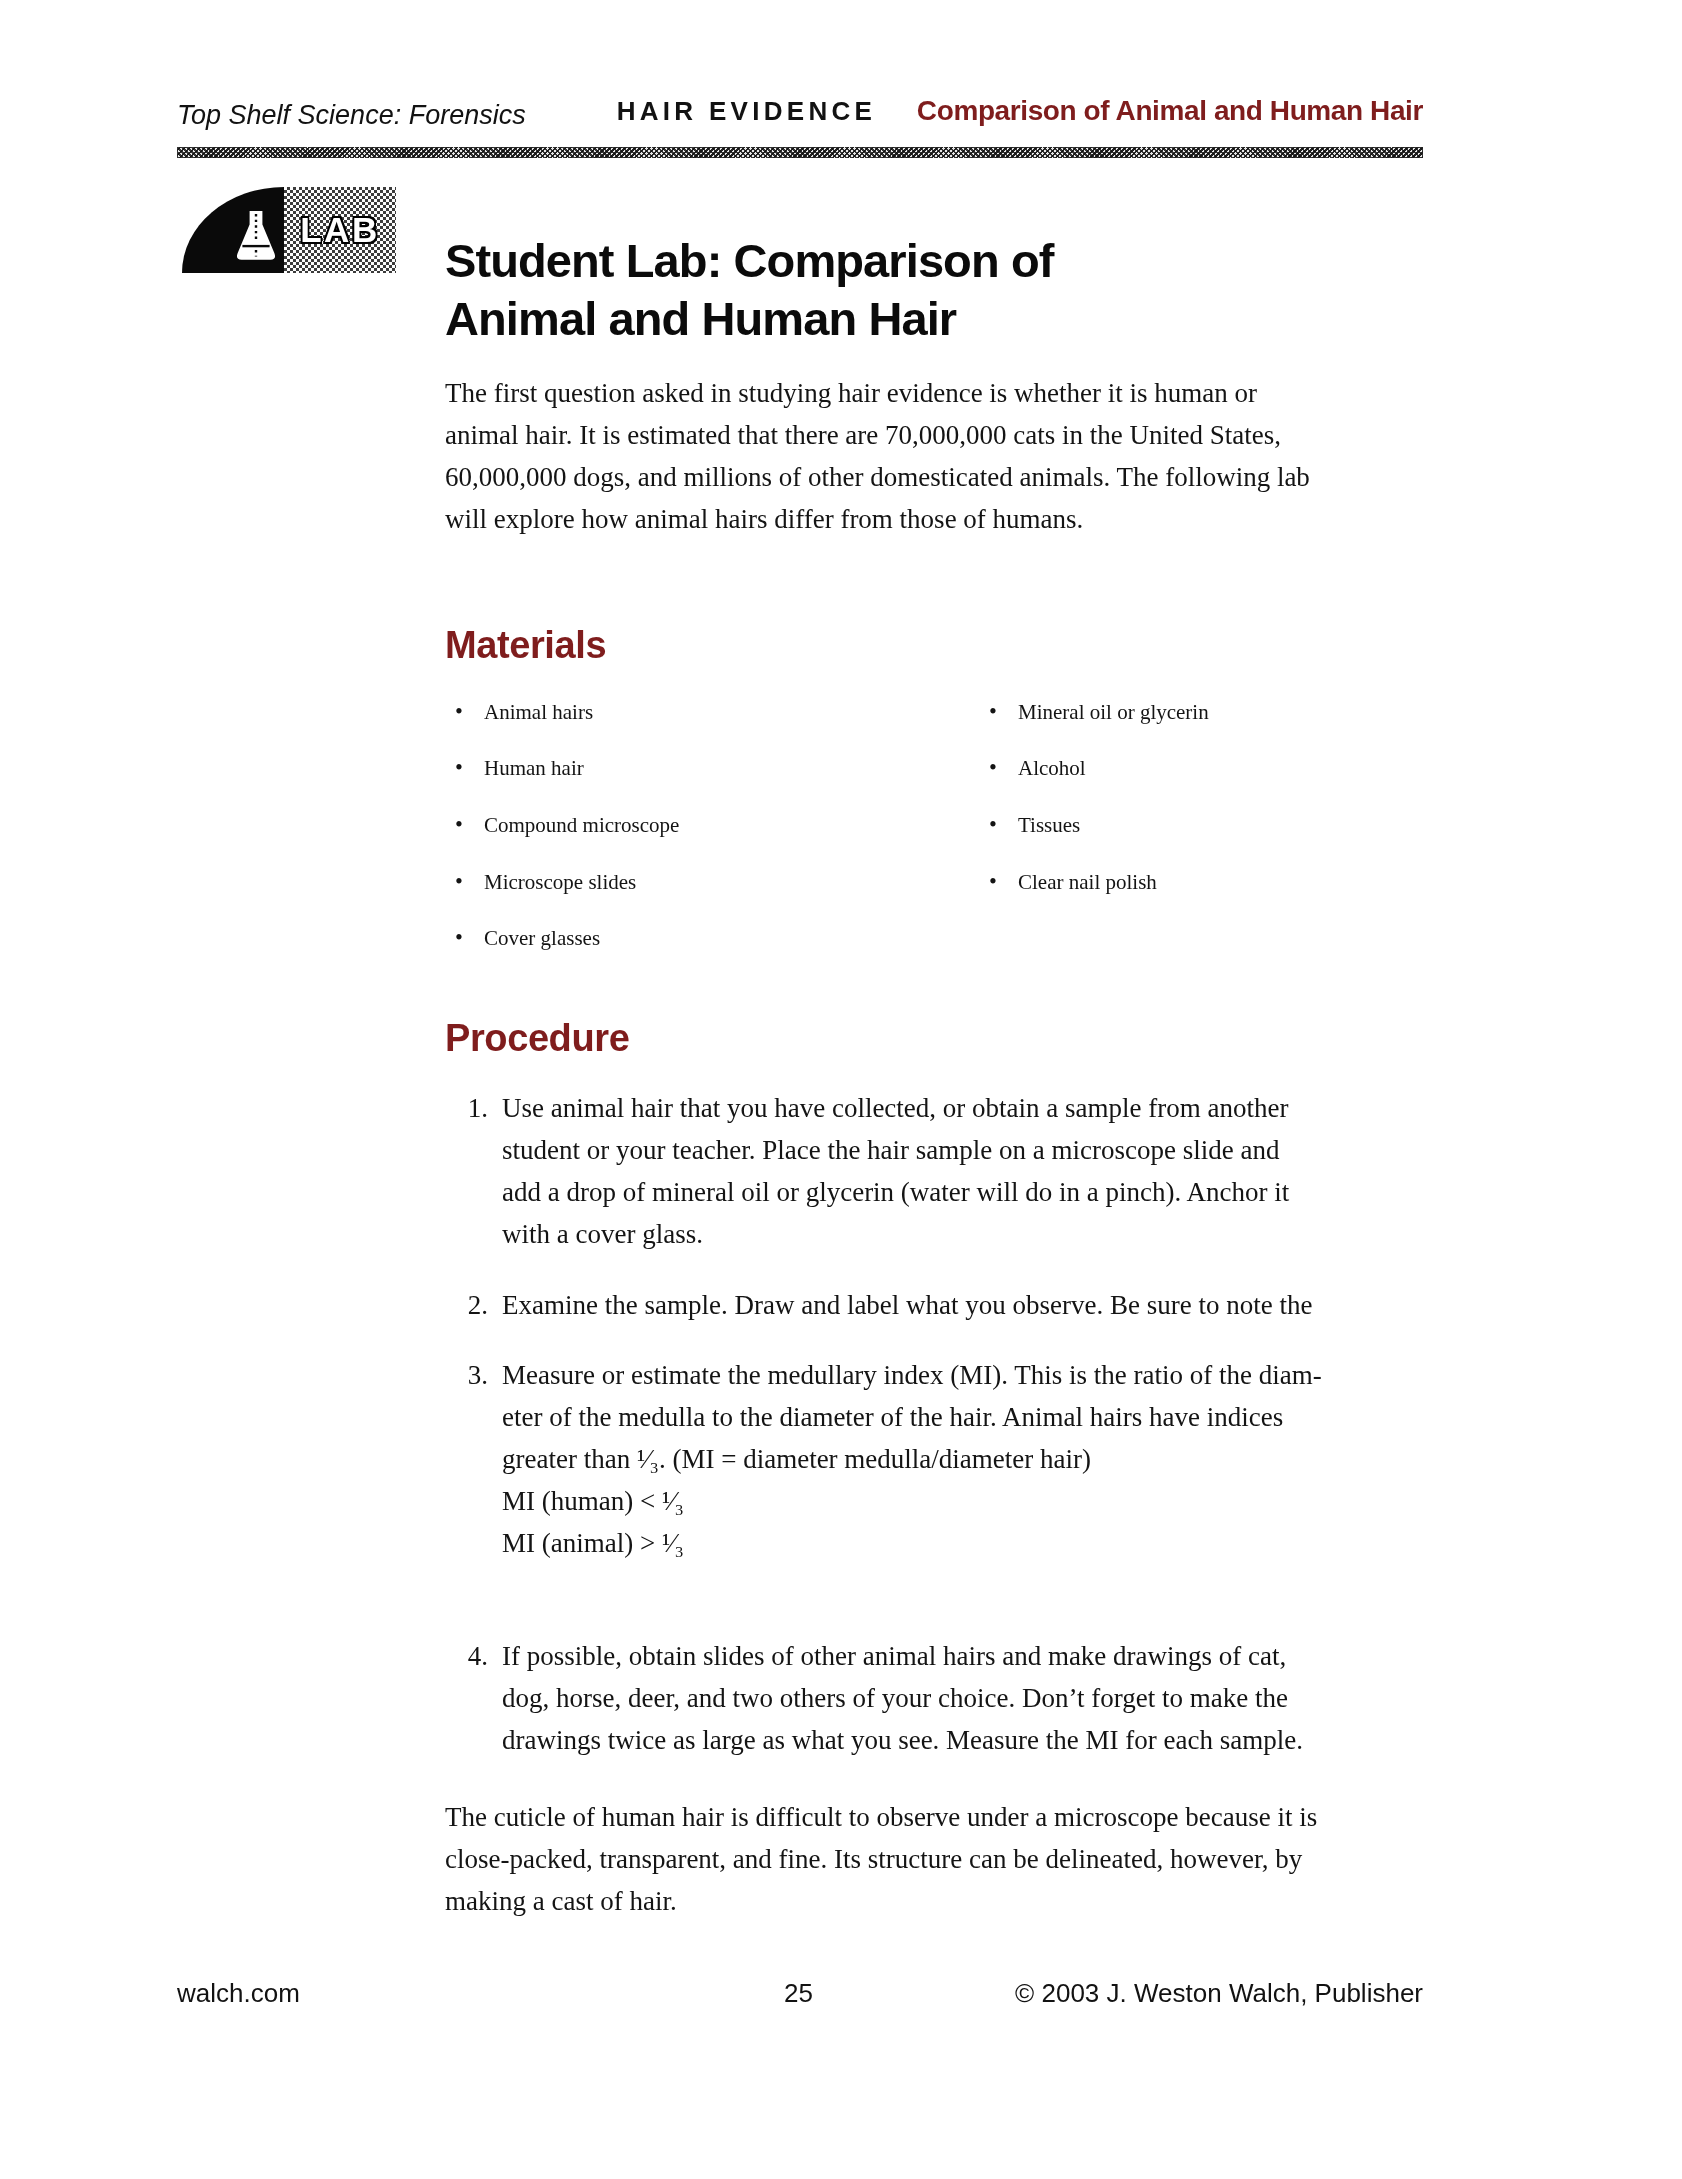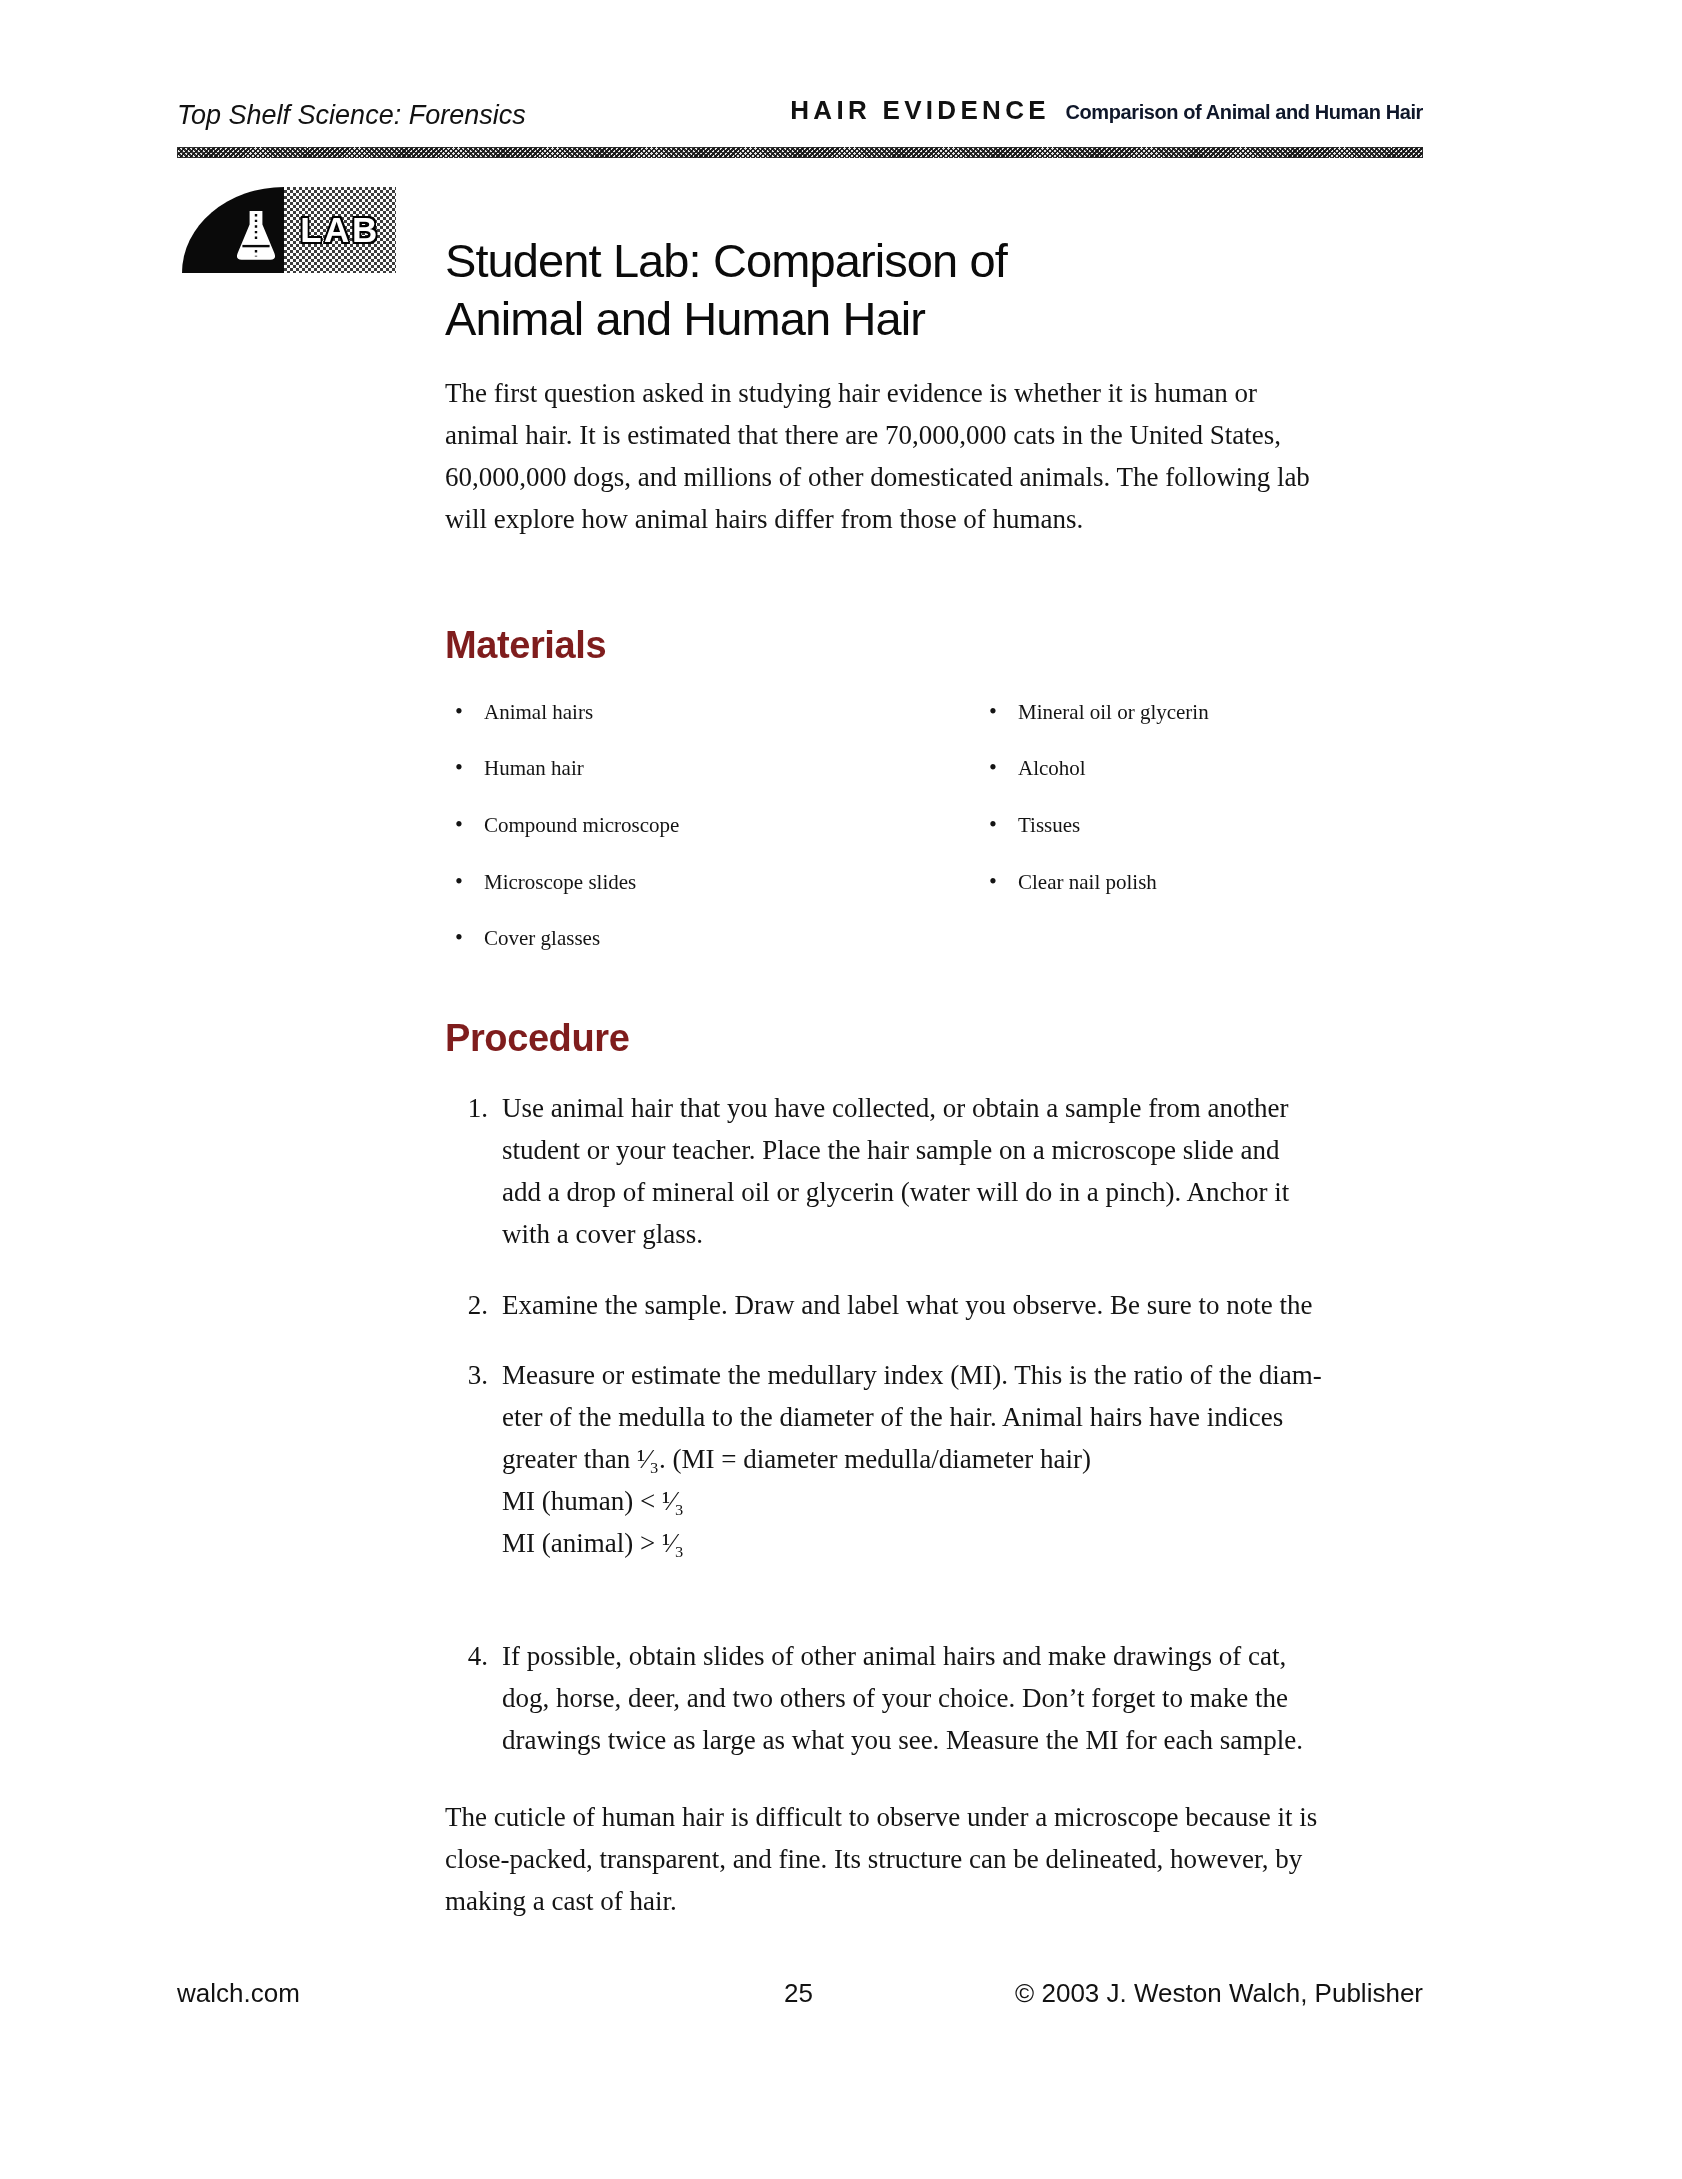--- a/index.html
+++ b/index.html
@@ -17,21 +17,21 @@
     position:absolute; left:177px; top:100px;
     font:italic 27px/31px "Liberation Sans", sans-serif;
     color:#121212; white-space:nowrap;
   }
   .hdr-right {
     position:absolute; right:174px; top:95px;
     display:flex; align-items:baseline; gap:15.6px;
     font-family:"Liberation Sans", sans-serif; white-space:nowrap;
   }
   .hdr-section { font-weight:600; font-size:26px; letter-spacing:4.3px; color:#121212; }
-  .hdr-chapter { font-weight:bold; font-size:20px; letter-spacing:-0.4px; color:#0f172a; }
+  .hdr-chapter { font-weight:bold; font-size:28px; letter-spacing:-0.4px; color:#7f1d1d;margin-left:25px; }
   .hdr-rule {
     position:absolute; left:177px; right:174px; top:147px; height:11.2px;
     background:
       repeating-linear-gradient(45deg, rgba(20,20,20,0.85) 0 1.7px, transparent 1.7px 3.5px),
       repeating-linear-gradient(-45deg, #222 0 1.7px, #e8e8e8 1.7px 3.5px);
   }
 
   
   .badge { position:absolute; left:182px; top:187px; width:214px; height:86px; display:flex; }
   .badge-black {
@@ -46,21 +46,21 @@
     display:flex; align-items:center; justify-content:center;
   }
   .badge-label {
     font:bold 35px "Liberation Sans", sans-serif; letter-spacing:2.6px; color:#ffffff;
     text-shadow:1.7px 1.7px 0 #000, -1.7px -1.7px 0 #000, 1.7px -1.7px 0 #000, -1.7px 1.7px 0 #000, 0 1.7px 0 #000, 0 -1.7px 0 #000, 1.7px 0 0 #000, -1.7px 0 0 #000;
   }
 
   
   .title {
     position:absolute; left:445px; top:201px;
-    font-family:"Liberation Sans", sans-serif; font-weight:normal;
+    font-family:"Liberation Sans", sans-serif; font-weight:bold;
     font-size:47px; line-height:58px; letter-spacing:-0.9px; color:#0b0b0b;
     white-space:nowrap;
   }
 
   
   .content { position:absolute; left:445px; top:372px; width:1079px; }
   .tline { white-space:nowrap; }
   .para .tline { line-height:42px; }
 
   h2.sect {

